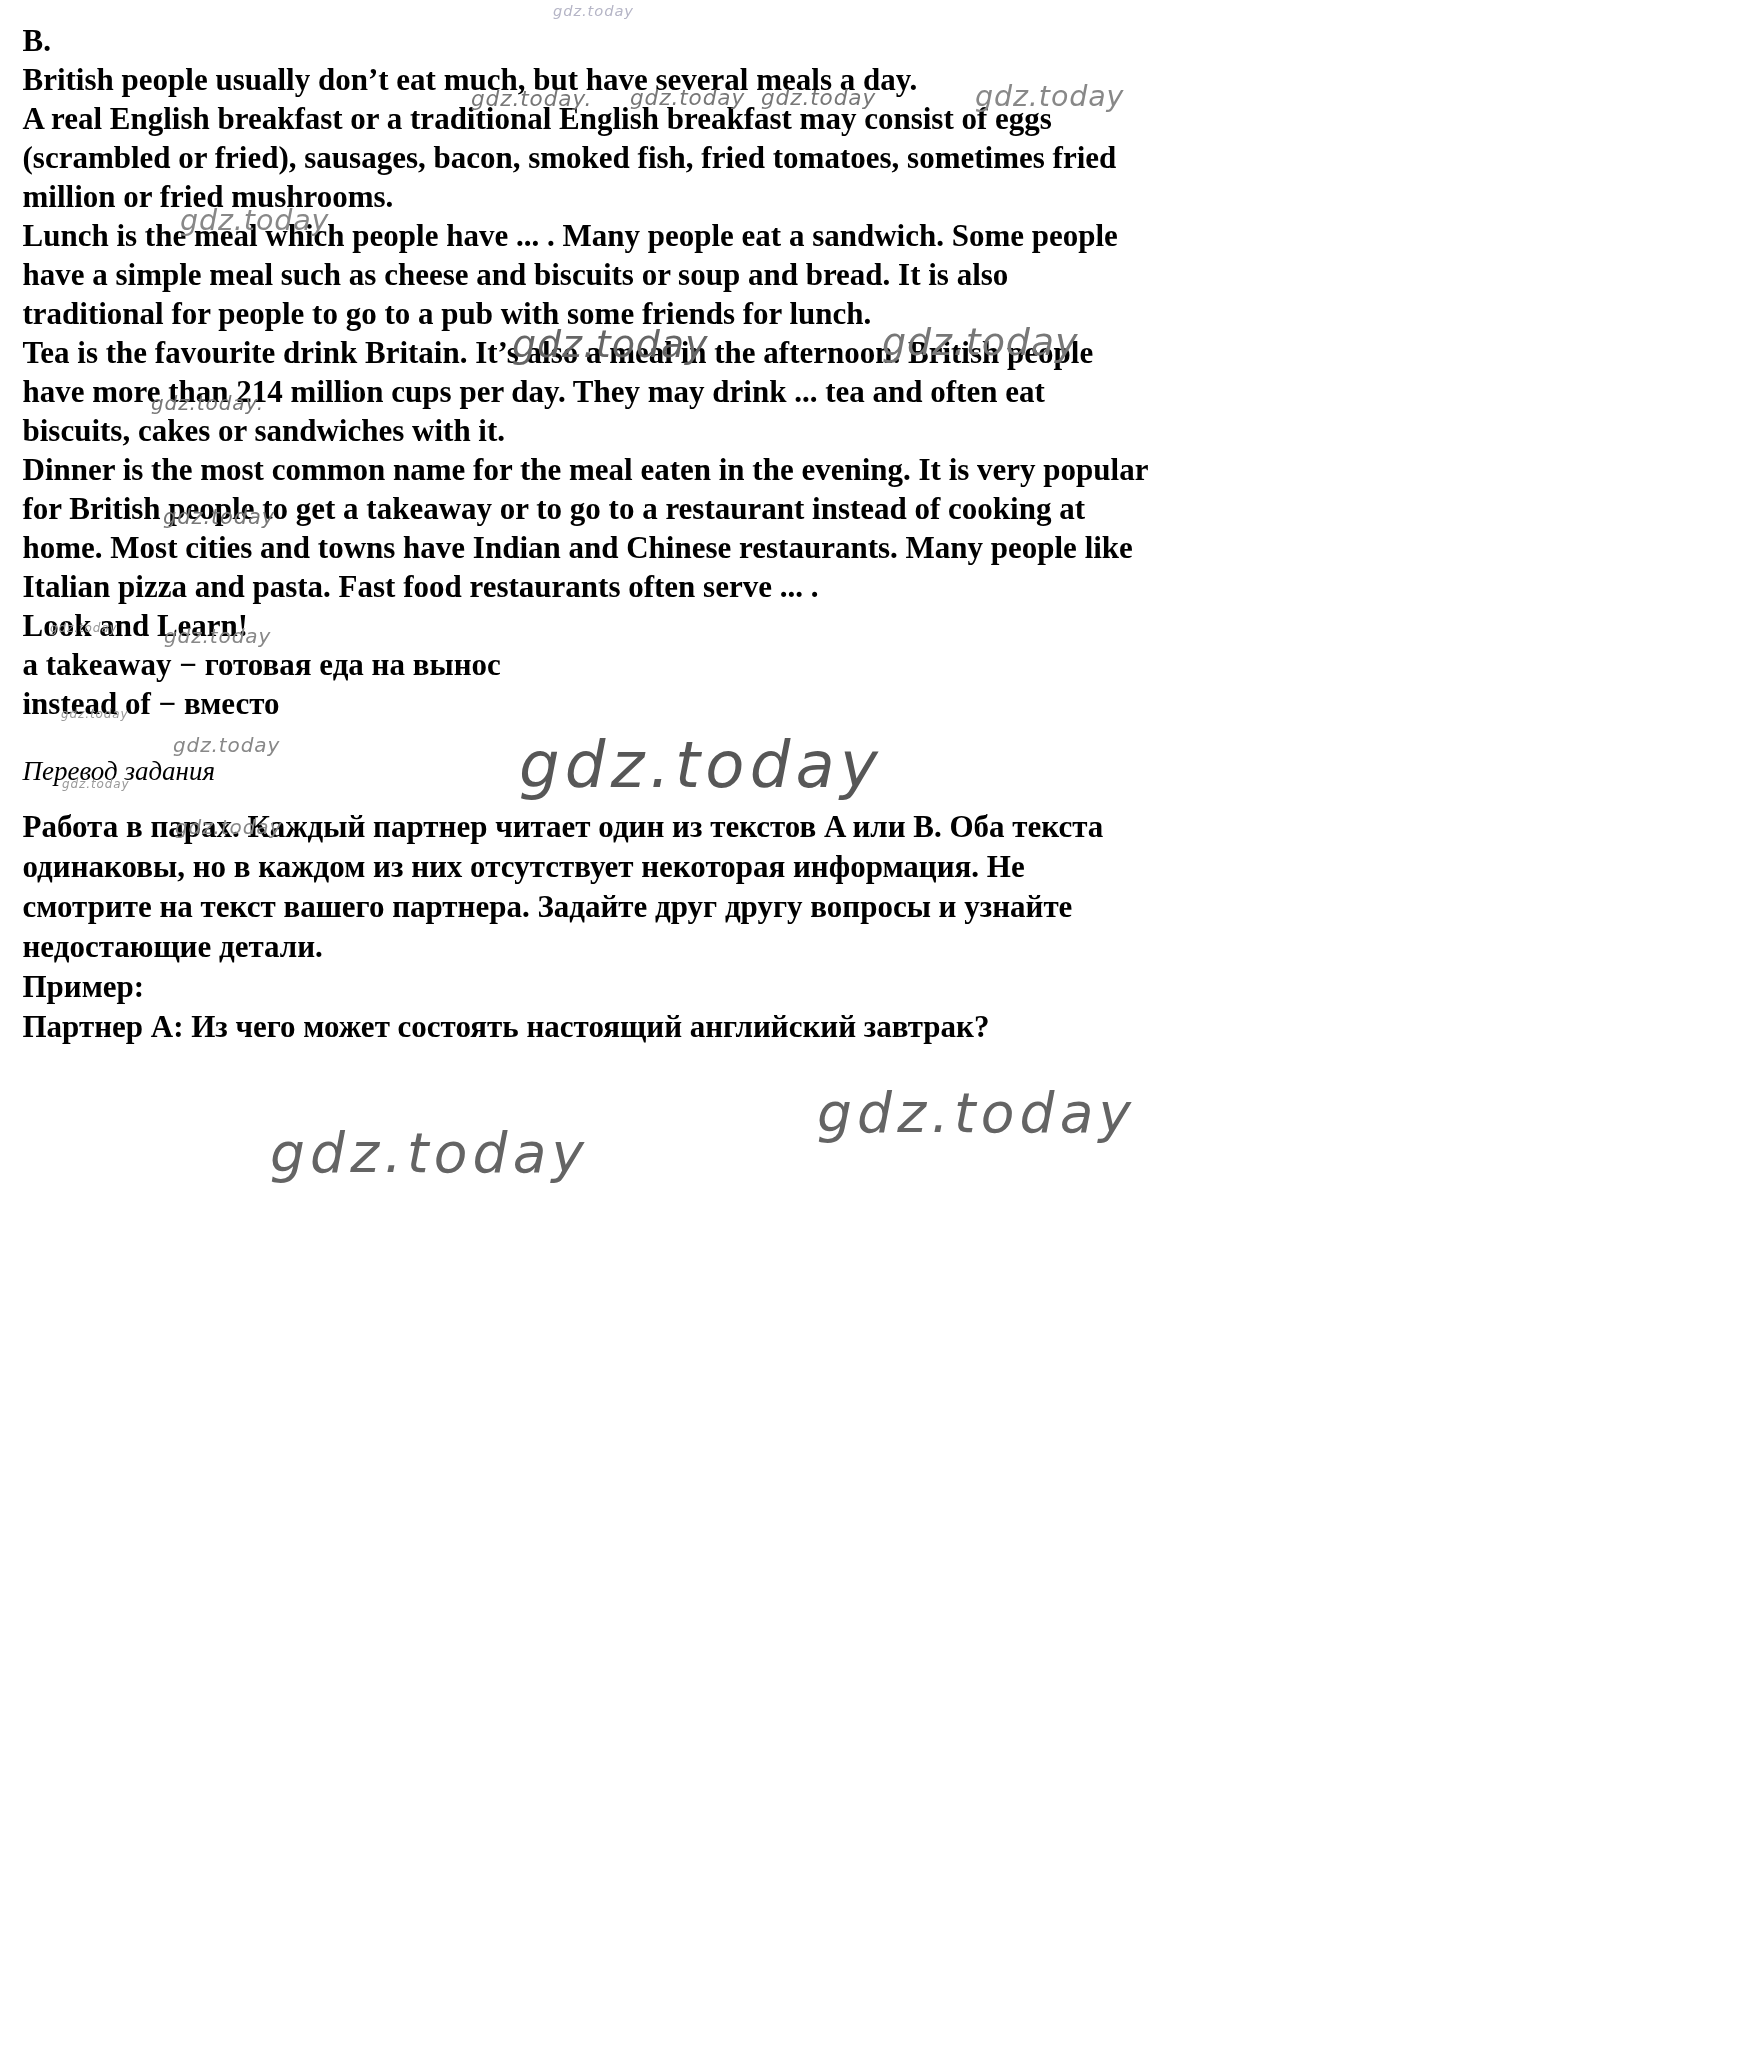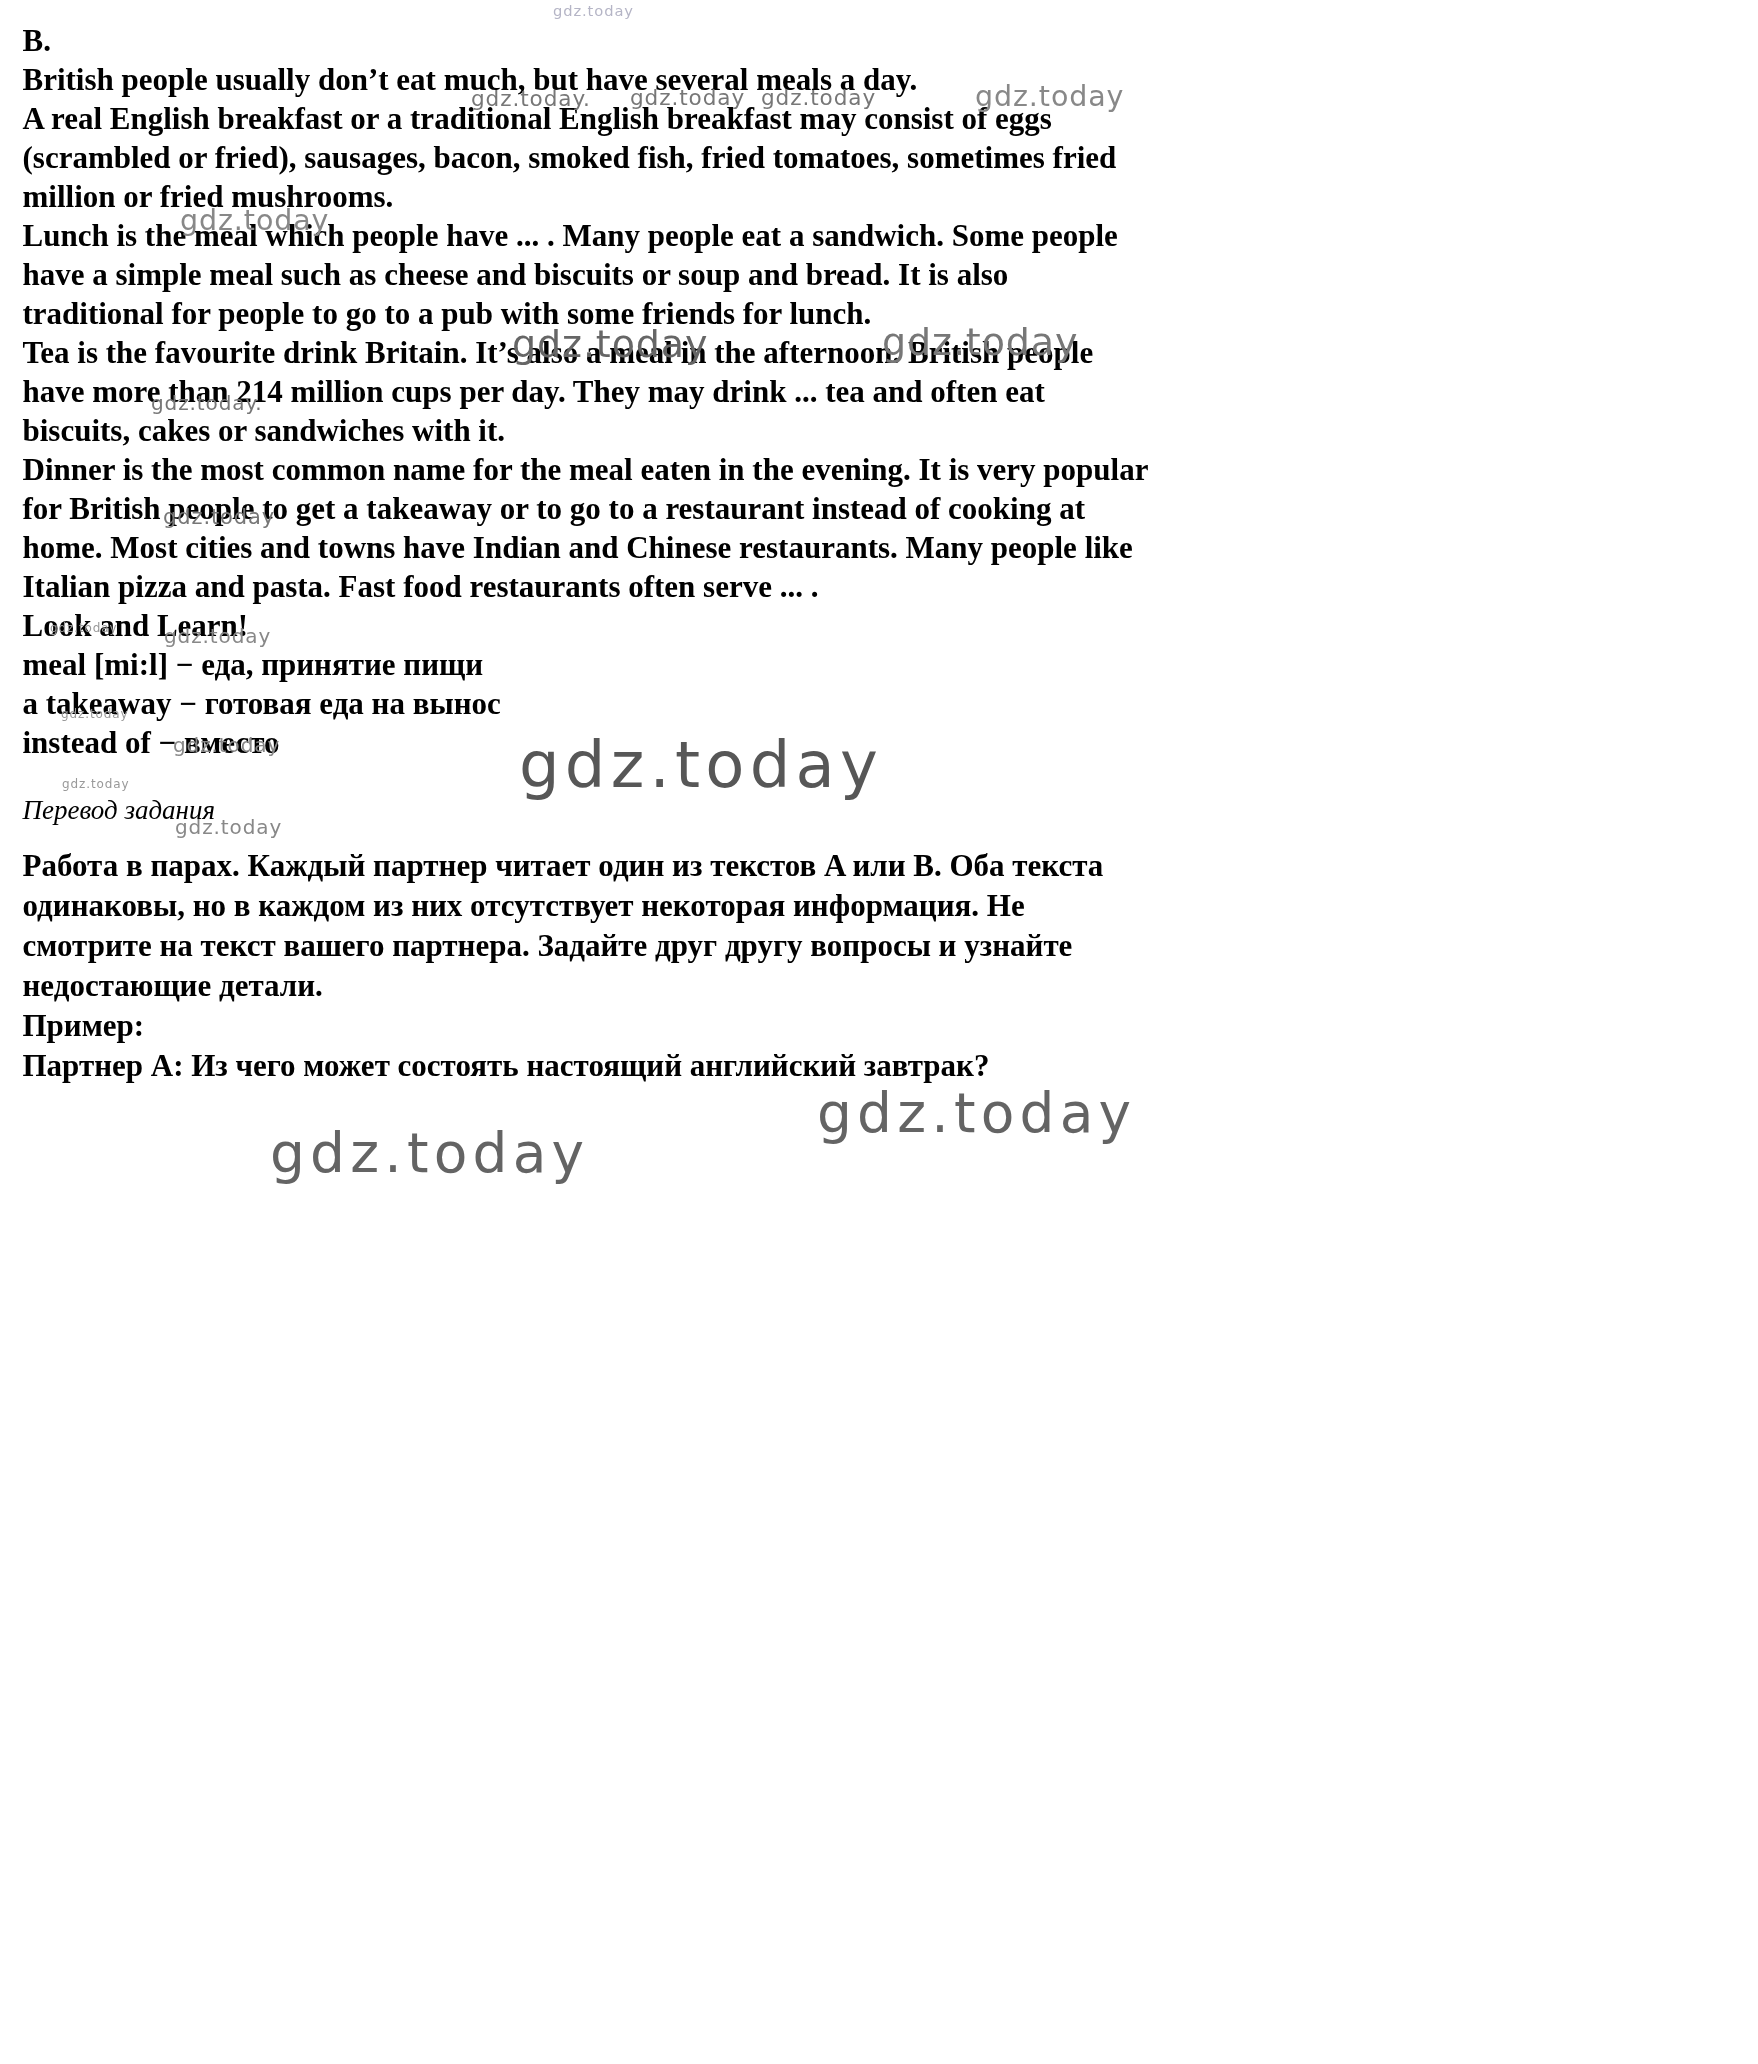--- a/index.html
+++ b/index.html
@@ -39,40 +39,40 @@
     margin: 0;
     width: 1124px;
   }
   .watermark {
     position: absolute;
     font-family: "DejaVu Sans", sans-serif;
     font-weight: normal;
     white-space: nowrap;
     pointer-events: none;
     letter-spacing: 0.9px;
+    font-style: italic;
   }
   .wm-lg {
     letter-spacing: 5.2px;
     opacity: 0.85;
   }
 </style>
 </head>
 <body>
 
 <div class="page">
 
   <div class="content">
     <p class="en">B.</p>
     <p class="en">British people usually don’t eat much, but have several meals a day.</p>
     <p class="en">A real English breakfast or a traditional English breakfast may consist of eggs (scrambled or fried), sausages, bacon, smoked fish, fried tomatoes, sometimes fried million or fried mushrooms.</p>
     <p class="en">Lunch is the meal which people have ... . Many people eat a sandwich. Some people have a simple meal such as cheese and biscuits or soup and bread. It is also traditional for people to go to a pub with some friends for lunch.</p>
     <p class="en">Tea is the favourite drink Britain. It’s also a meal in the afternoon. British people have more than 214 million cups per day. They may drink ... tea and often eat biscuits, cakes or sandwiches with it.</p>
     <p class="en">Dinner is the most common name for the meal eaten in the evening. It is very popular for British people to get a takeaway or to go to a restaurant instead of cooking at home. Most cities and towns have Indian and Chinese restaurants. Many people like Italian pizza and pasta. Fast food restaurants often serve ... .</p>
     <p class="en">Look and Learn!</p>
-    <p class="en">meal [mi:l] − еда, принятие пищи</p>
     <p class="en">a takeaway − готовая еда на вынос</p>
     <p class="en">instead of − вместо</p>
 
     <p class="trans-heading">Перевод задания</p>
 
     <p class="ru">Работа в парах. Каждый партнер читает один из текстов A или B. Оба текста одинаковы, но в каждом из них отсутствует некоторая информация. Не смотрите на текст вашего партнера. Задайте друг другу вопросы и узнайте недостающие детали.</p>
     <p class="ru">Пример:</p>
     <p class="ru">Партнер A: Из чего может состоять настоящий английский завтрак?</p>
   </div>
 

